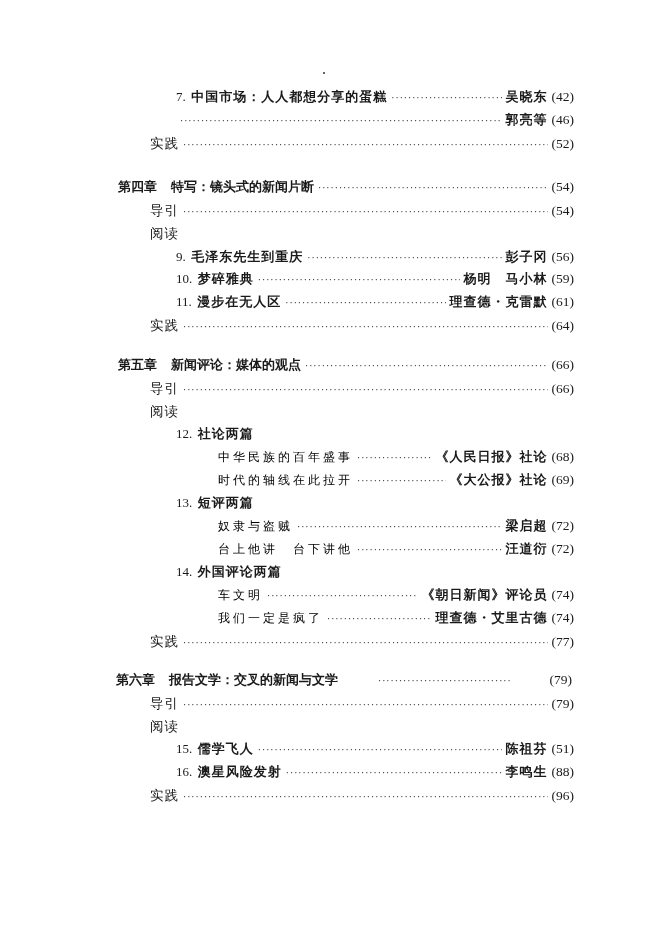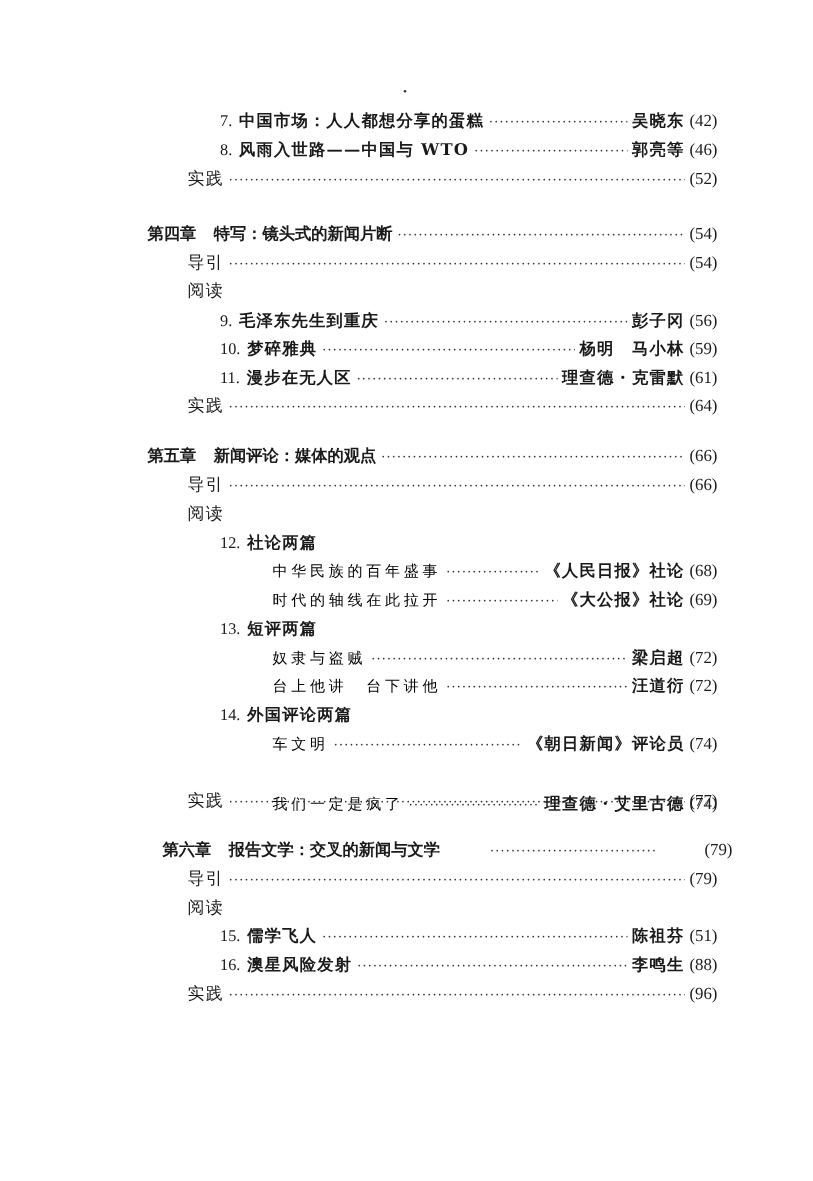--- a/index.html
+++ b/index.html
@@ -55,21 +55,20 @@
 
 <div class="toc">
 
   <div class="row item" style="left:176px; top:86px; width:398px;">
     <span class="title"><span class="num">7.</span> <span>中国市场：人人都想分享的蛋糕</span></span>
     <span class="leader"></span>
     <span class="author">吴晓东</span>
     <span class="page">(42)</span>
   </div>
   <div class="row item" style="left:176px; top:109px; width:398px;">
-    <span class="title"><span class="num">8.</span> <span>风雨入世路——中国与 WTO</span></span>
     <span class="leader"></span>
     <span class="author">郭亮等</span>
     <span class="page">(46)</span>
   </div>
   <div class="row section" style="left:150px; top:132px; width:424px;">
     <span class="title">实践</span>
     <span class="leader"></span>
     <span class="page">(52)</span>
   </div>
 
@@ -158,34 +157,34 @@
 
   <div class="row item" style="left:176px; top:561px; width:398px;">
     <span class="title"><span class="num">14.</span> <span>外国评论两篇</span></span>
   </div>
   <div class="row subitem" style="left:218px; top:584px; width:356px;">
     <span class="title">车文明</span>
     <span class="leader"></span>
     <span class="author">《朝日新闻》评论员</span>
     <span class="page">(74)</span>
   </div>
-  <div class="row subitem" style="left:218px; top:632px; width:356px;">
+  <div class="row subitem" style="left:218px; top:607px; width:356px;">
     <span class="title">我们一定是疯了</span>
     <span class="leader"></span>
     <span class="author">理查德・艾里古德</span>
     <span class="page">(74)</span>
   </div>
 
   <div class="row section" style="left:150px; top:630px; width:424px;">
     <span class="title">实践</span>
     <span class="leader"></span>
     <span class="page">(77)</span>
   </div>
 
-  <div class="row chapter" style="left:130px; top:669px; width:456px;gap:36px;">
+  <div class="row chapter" style="left:116px; top:669px; width:456px;gap:36px;">
     <span class="title"><span class="ch-num">第六章</span><span>报告文学：交叉的新闻与文学</span></span>
     <span class="leader"></span>
     <span class="page">(79)</span>
   </div>
   <div class="row section" style="left:150px; top:692px; width:424px;">
     <span class="title">导引</span>
     <span class="leader"></span>
     <span class="page">(79)</span>
   </div>
   <div class="row section" style="left:150px; top:715px; width:424px;">

